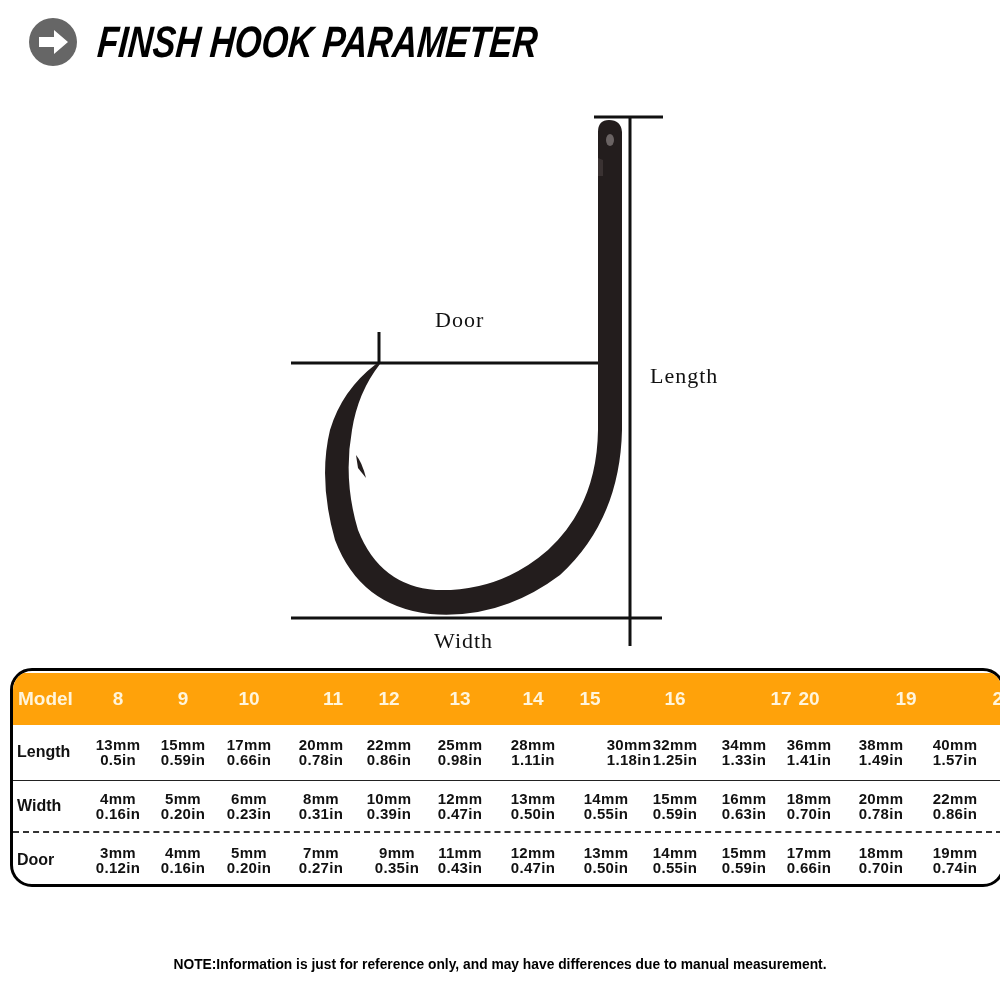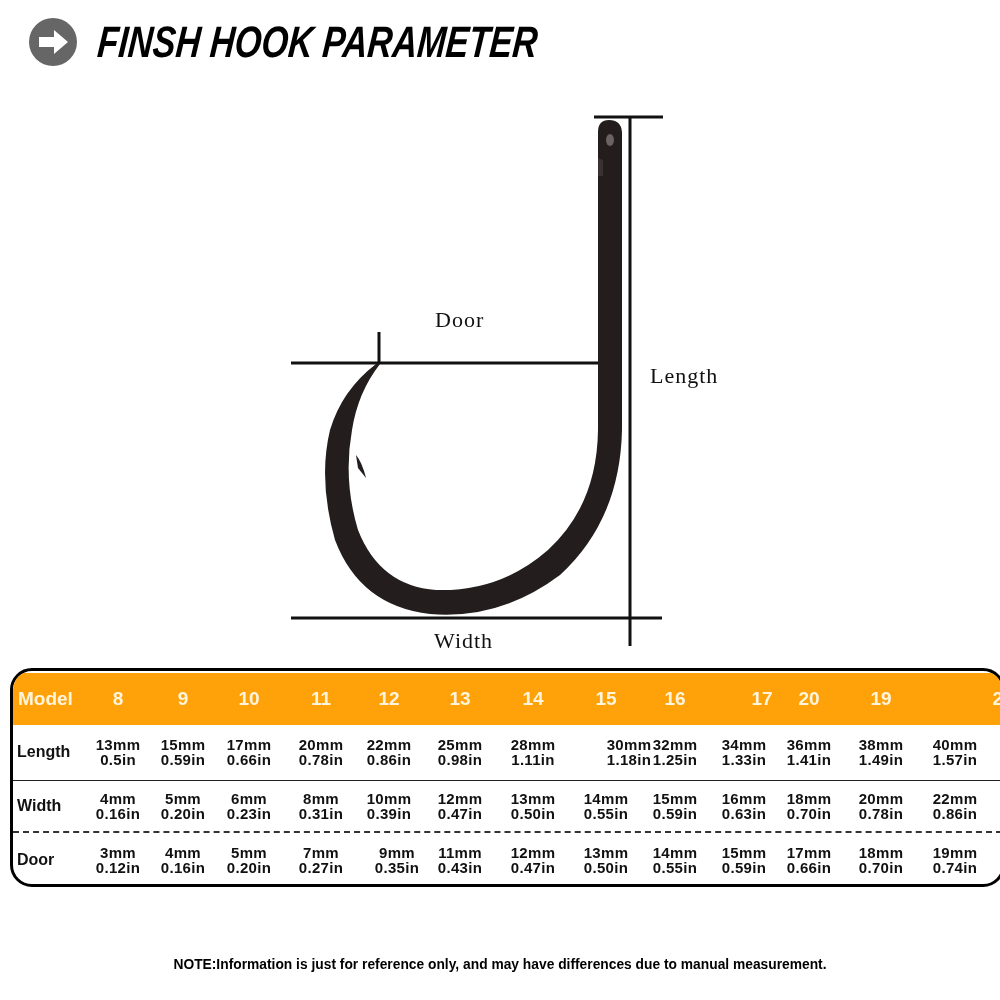--- a/index.html
+++ b/index.html
@@ -98,29 +98,29 @@
   <div class="dim-label label-length">Length</div>
   <div class="dim-label label-width">Width</div>
 </div>
 
 <div class="spec-table">
   <div class="row row-header">
     <div class="cell row-label">Model</div>
     <div class="cell" style="left:105px">8</div>
     <div class="cell" style="left:170px">9</div>
     <div class="cell" style="left:236px">10</div>
-    <div class="cell" style="left:308px">11</div>
+    <div class="cell" style="left:320px">11</div>
     <div class="cell" style="left:376px">12</div>
     <div class="cell" style="left:447px">13</div>
     <div class="cell" style="left:520px">14</div>
-    <div class="cell" style="left:593px">15</div>
+    <div class="cell" style="left:577px">15</div>
     <div class="cell" style="left:662px">16</div>
-    <div class="cell" style="left:749px">17</div>
+    <div class="cell" style="left:768px">17</div>
     <div class="cell" style="left:796px">20</div>
-    <div class="cell" style="left:868px">19</div>
+    <div class="cell" style="left:893px">19</div>
     <div class="cell" style="left:990px">20</div>
   </div>
 
   <div class="row row-length">
     <div class="cell row-label">Length</div>
     <div class="cell" style="left:105px">
         <span class="val-mm">13mm</span>
         <span class="val-in">0.5in</span>
       </div>
     <div class="cell" style="left:170px">

